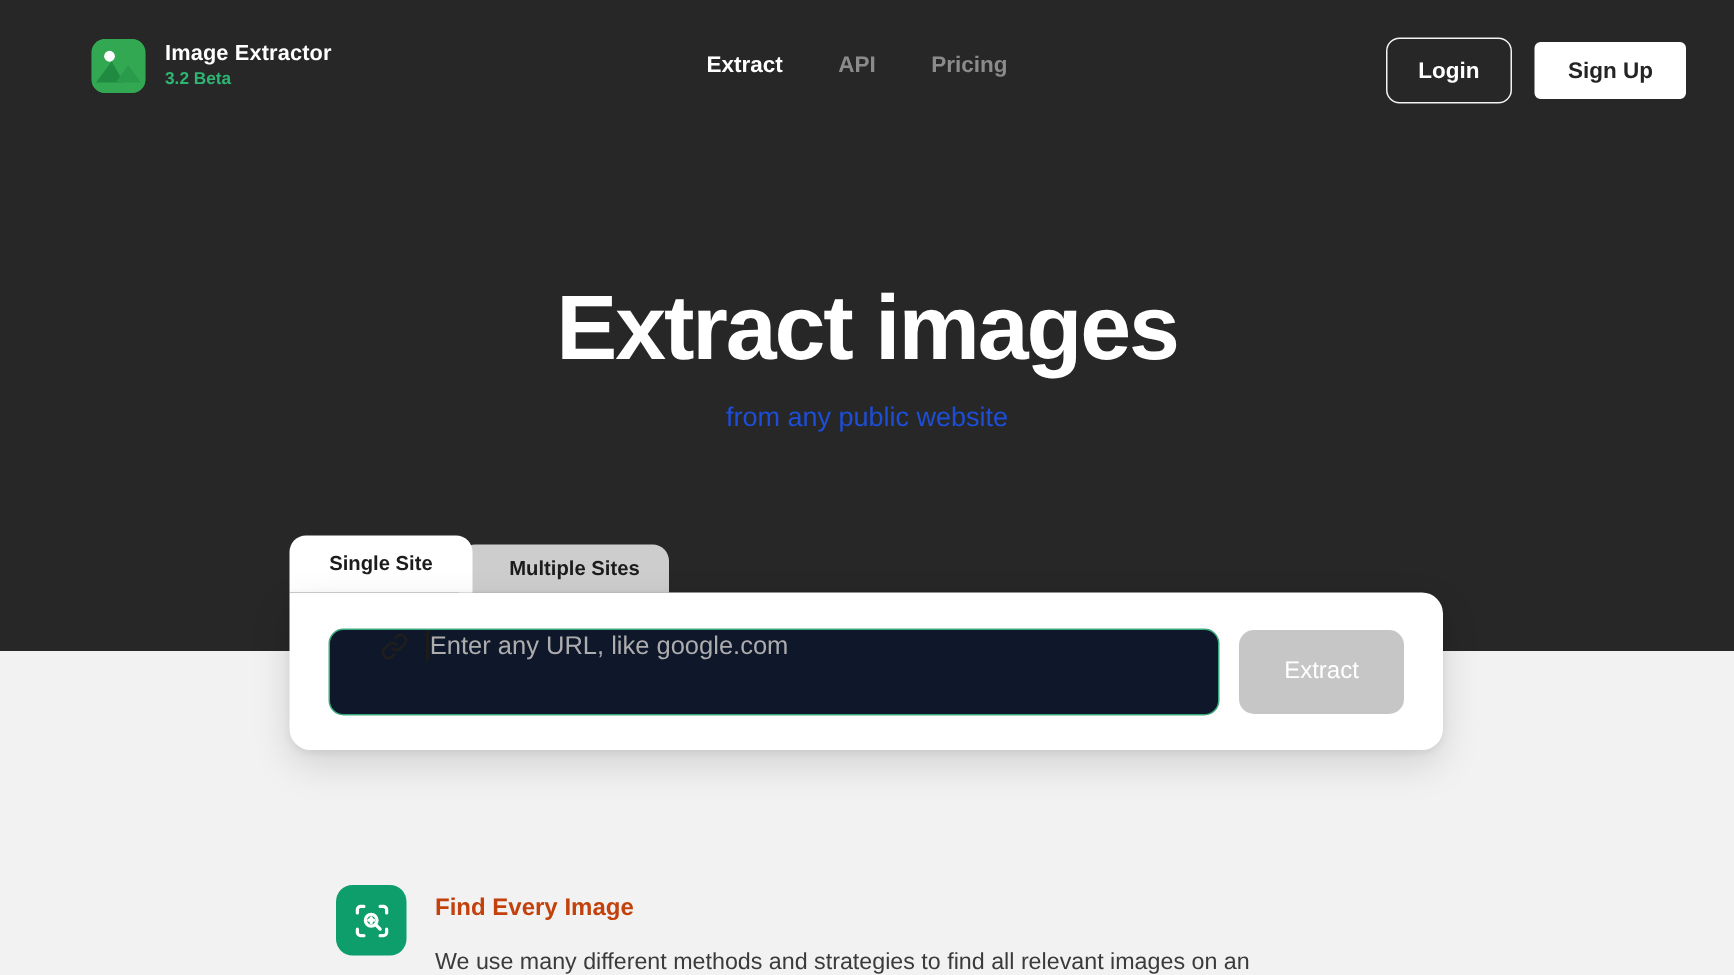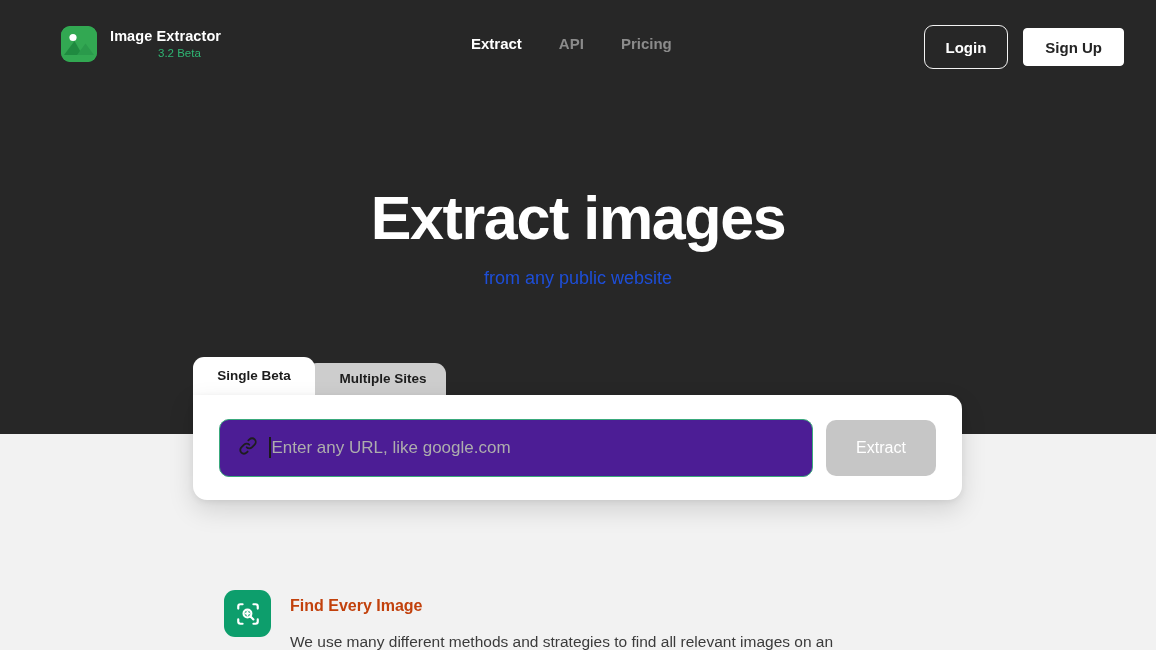--- a/index.html
+++ b/index.html
@@ -74,24 +74,23 @@
   .brand-name {
     font-size: 14.5px;
     font-weight: 700;
     color: #ffffff;
     letter-spacing: .1px;
     line-height: 17px;
   }
 
   .brand-version {
     font-size: 11.5px;
-    font-weight: 400;
+    font-weight: 700;
     color: #2fb573;
     line-height: 14px;
-    margin-left: 48px;
   }
 
   .nav-links {
     position: absolute;
     left: 471px;
     top: 33px;
     display: flex;
     align-items: center;
     gap: 37px;
   }
@@ -233,24 +232,23 @@
     padding: 0 26px;
     gap: 13px;
   }
 
   .url-field {
     position: relative;
     flex: 1;
     height: 58px;
     border: 1.8px solid #3aa97c;
     border-radius: 10px;
-    background: #4c1d95;
-    display: flex;
-    align-items: center;
-    padding-left: 17px;
+    background: #0f172a;
+    display: flex;
+    padding-left: 32px;
     gap: 10px;
     cursor: text;
   }
 
   .link-icon { flex: none; display: block; color: #1e1e1e; }
 
   .caret {
     width: 1.5px;
     height: 21px;
     background: #1b1b1b;
@@ -362,21 +360,21 @@
 
   <div class="hero-copy">
     <h1 class="hero-title">Extract images</h1>
     <div class="hero-sub">from any public website</div>
   </div>
 
   <div class="panel">
 
     <div class="tabs">
       <button class="tab tab-multiple">Multiple Sites</button>
-      <button class="tab tab-single">Single Beta</button>
+      <button class="tab tab-single">Single Site</button>
     </div>
 
     <div class="card">
 
       <div class="url-field">
         <span class="link-icon">
           <svg width="22" height="22" viewBox="0 0 24 24" fill="none" stroke="#1e1e1e" stroke-width="2" stroke-linecap="round" stroke-linejoin="round" aria-hidden="true">
             <path d="M10.6 13.4a4 4 0 0 0 5.66 0l3-3a4 4 0 1 0-5.66-5.66l-1.2 1.2"></path>
             <path d="M13.4 10.6a4 4 0 0 0-5.66 0l-3 3a4 4 0 1 0 5.66 5.66l1.2-1.2"></path>
           </svg>

